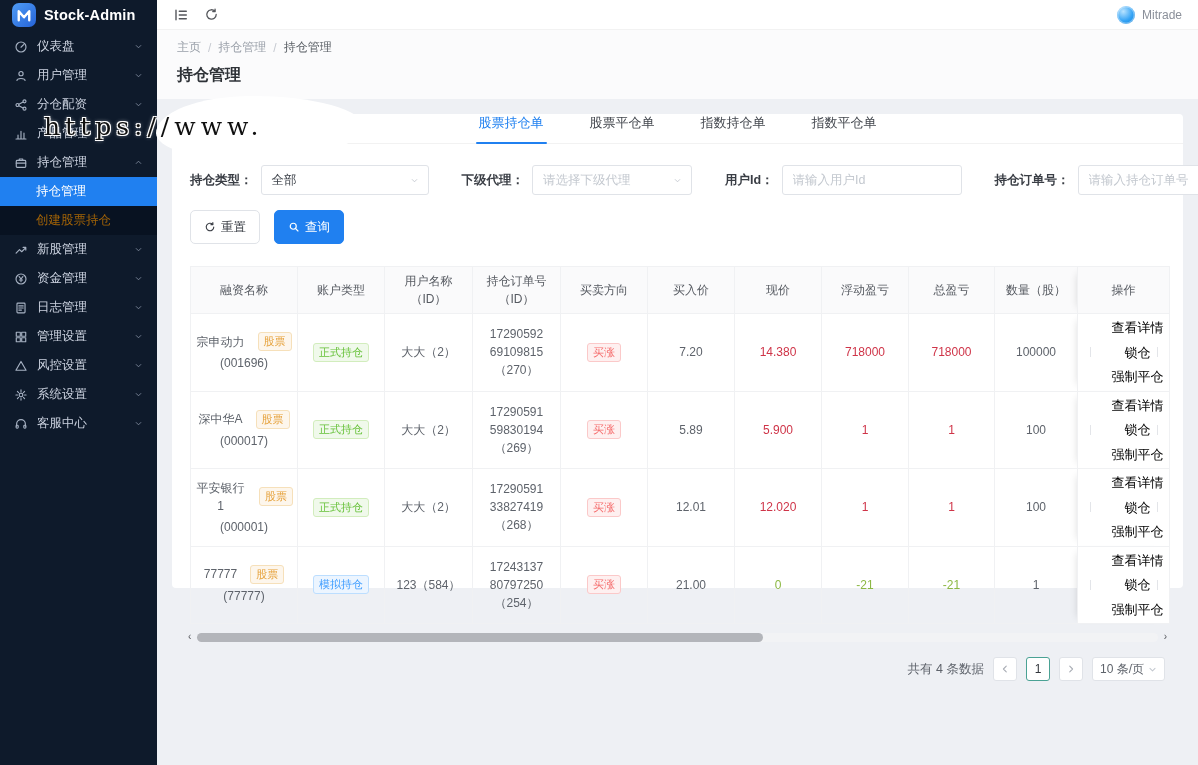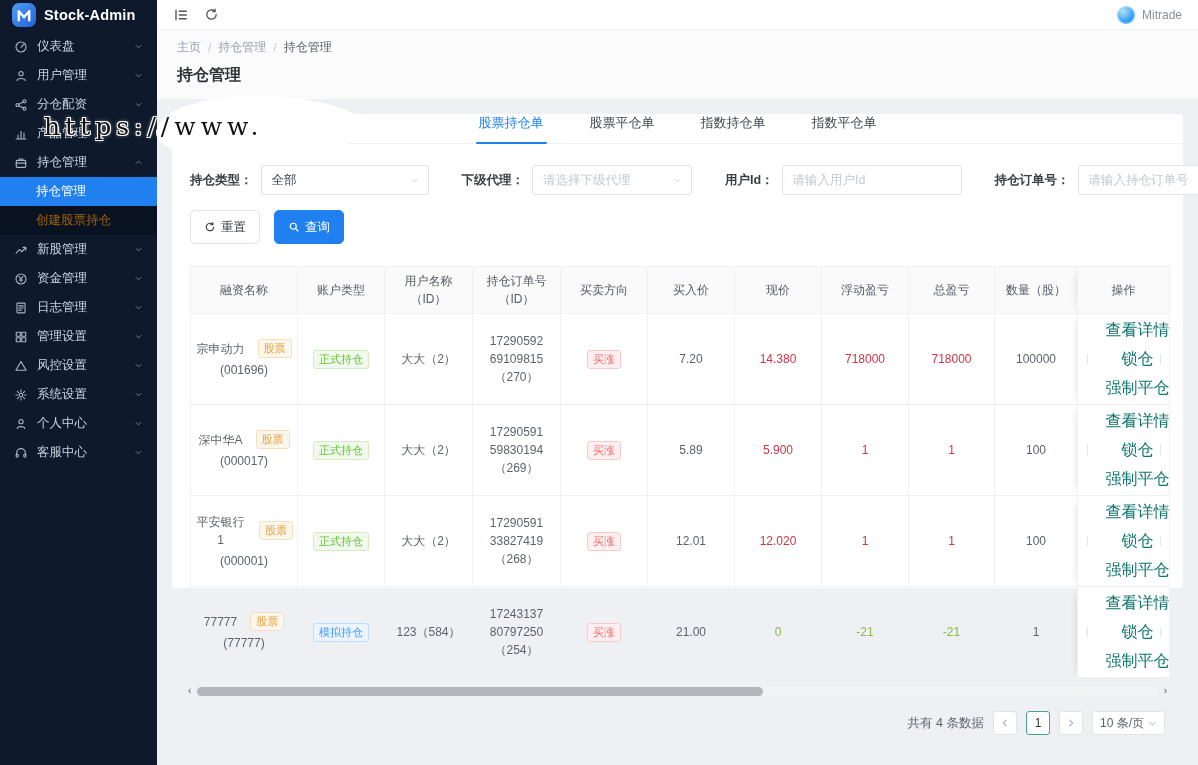--- a/index.html
+++ b/index.html
@@ -74,21 +74,21 @@
   .tag.info    { color:#409eff; background:#ecf5ff; border-color:#bcdeff; }
   .tag.danger  { color:#f56c6c; background:#fef0f0; border-color:#fbc9c9; }
 
   .name-line { display:flex; align-items:center; justify-content:center; gap:13px; }
   .code-line { margin-top:3px; }
   .val-red { color:#cf3448; }
   .val-green { color:#8cb843; }
   .order-cell { word-break:break-all; padding:0 12px; }
 
   .ops { display:flex; flex-wrap:wrap; justify-content:center; align-items:center; column-gap:6px; row-gap:5px; padding:0 2px; }
-  .ops a { color:#0f766e; font-size:16px; text-decoration:none; cursor:pointer; white-space:nowrap;margin-left:28px; }
+  .ops a { color:#000000; font-size:13px; text-decoration:none; cursor:pointer; white-space:nowrap;margin-left:28px; }
   .ops .vsep { width:1px; height:10px; background:#e3e5e9; }
 
   .hscroll { position:relative; margin:9px 18px 0; height:9px; }
   .hscroll .track { position:absolute; left:7px; right:7px; top:0; height:9px; background:#f2f3f5; border-radius:5px; }
   .hscroll .thumb { position:absolute; left:7px; top:0; height:9px; width:58%; background:#b3b5ba; border-radius:5px; cursor:pointer; }
   .hscroll .sarrow { position:absolute; top:-3px; font-size:10px; color:#55575c; line-height:1.4; }
   .hscroll .sarrow.l { left:-2px; } .hscroll .sarrow.r { right:-2px; }
 
   .pgbar { display:flex; justify-content:flex-end; align-items:center; gap:9px; margin:15px 18px 0; font-size:12.5px; color:#5e636b; }
   .pgbtn { width:24px; height:24px; border:1px solid #e0e3e8; border-radius:3px; display:flex; align-items:center; justify-content:center; font-size:11px; color:#a9adb5; background:#fff; cursor:pointer; }
@@ -262,34 +262,20 @@
           </span>
         </div>
         <div class="side-item">
           <span class="mi">
             <svg viewBox="0 0 16 16" width="14" height="14" fill="none" stroke="currentColor" stroke-width="1.3" stroke-linecap="round" stroke-linejoin="round">
               <circle cx="8" cy="8" r="2.1"></circle>
               <path d="M8 2.2 V4 M8 12 V13.8 M2.2 8 H4 M12 8 H13.8 M3.9 3.9 L5.2 5.2 M10.8 10.8 L12.1 12.1 M12.1 3.9 L10.8 5.2 M5.2 10.8 L3.9 12.1"></path>
             </svg>
           </span>
           <span class="lbl">系统设置</span>
-          <span class="chev">
-            <svg viewBox="0 0 16 16" width="11" height="11" fill="none" stroke="currentColor" stroke-width="1.3" stroke-linecap="round" stroke-linejoin="round">
-              <path d="M4.7 6.6 L8 9.9 L11.3 6.6"></path>
-            </svg>
-          </span>
-        </div>
-        <div class="side-item">
-          <span class="mi">
-            <svg viewBox="0 0 16 16" width="14" height="14" fill="none" stroke="currentColor" stroke-width="1.3" stroke-linecap="round" stroke-linejoin="round">
-              <circle cx="8" cy="5.3" r="2.4"></circle>
-              <path d="M3.8 13.2 c0-3 8.4-3 8.4 0"></path>
-            </svg>
-          </span>
-          <span class="lbl">个人中心</span>
           <span class="chev">
             <svg viewBox="0 0 16 16" width="11" height="11" fill="none" stroke="currentColor" stroke-width="1.3" stroke-linecap="round" stroke-linejoin="round">
               <path d="M4.7 6.6 L8 9.9 L11.3 6.6"></path>
             </svg>
           </span>
         </div>
         <div class="side-item">
           <span class="mi">
             <svg viewBox="0 0 16 16" width="14" height="14" fill="none" stroke="currentColor" stroke-width="1.3" stroke-linecap="round" stroke-linejoin="round">
               <path d="M3 10.5 V8 a5 5 0 0 1 10 0 v2.5"></path>

